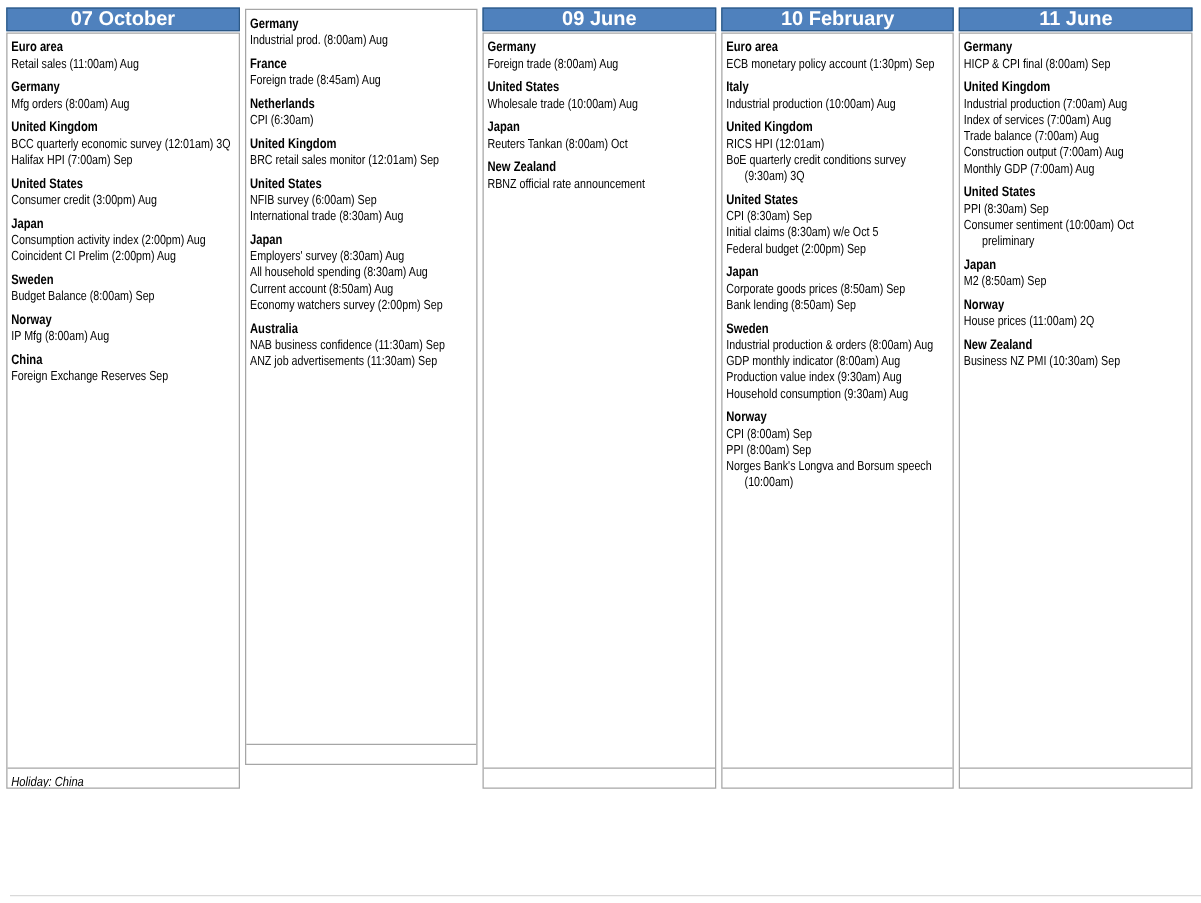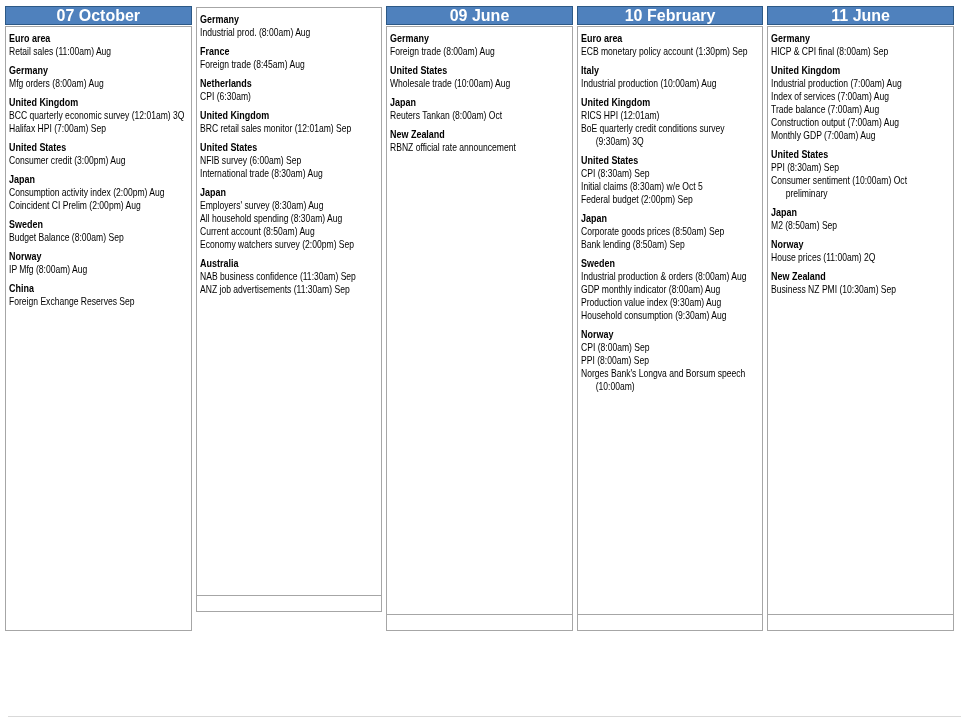--- a/index.html
+++ b/index.html
@@ -86,20 +86,21 @@
             <div class="country-group">
               <div class="country-name">Norway</div>
               <div class="event-item">IP Mfg (8:00am) Aug</div>
             </div>
             <div class="country-group">
               <div class="country-name">China</div>
               <div class="event-item">Foreign Exchange Reserves Sep</div>
             </div>
           </div>
         </div>
+        <div class="holiday-footer"><span class="footer-text">Holiday: China</span></div>
       </div>
     </div>
     <div class="day-column">
       <div class="day-body">
         <div class="events-area">
           <div class="events-scale">
             <div class="country-group">
               <div class="country-name">Germany</div>
               <div class="event-item">Industrial prod. (8:00am) Aug</div>
             </div>

